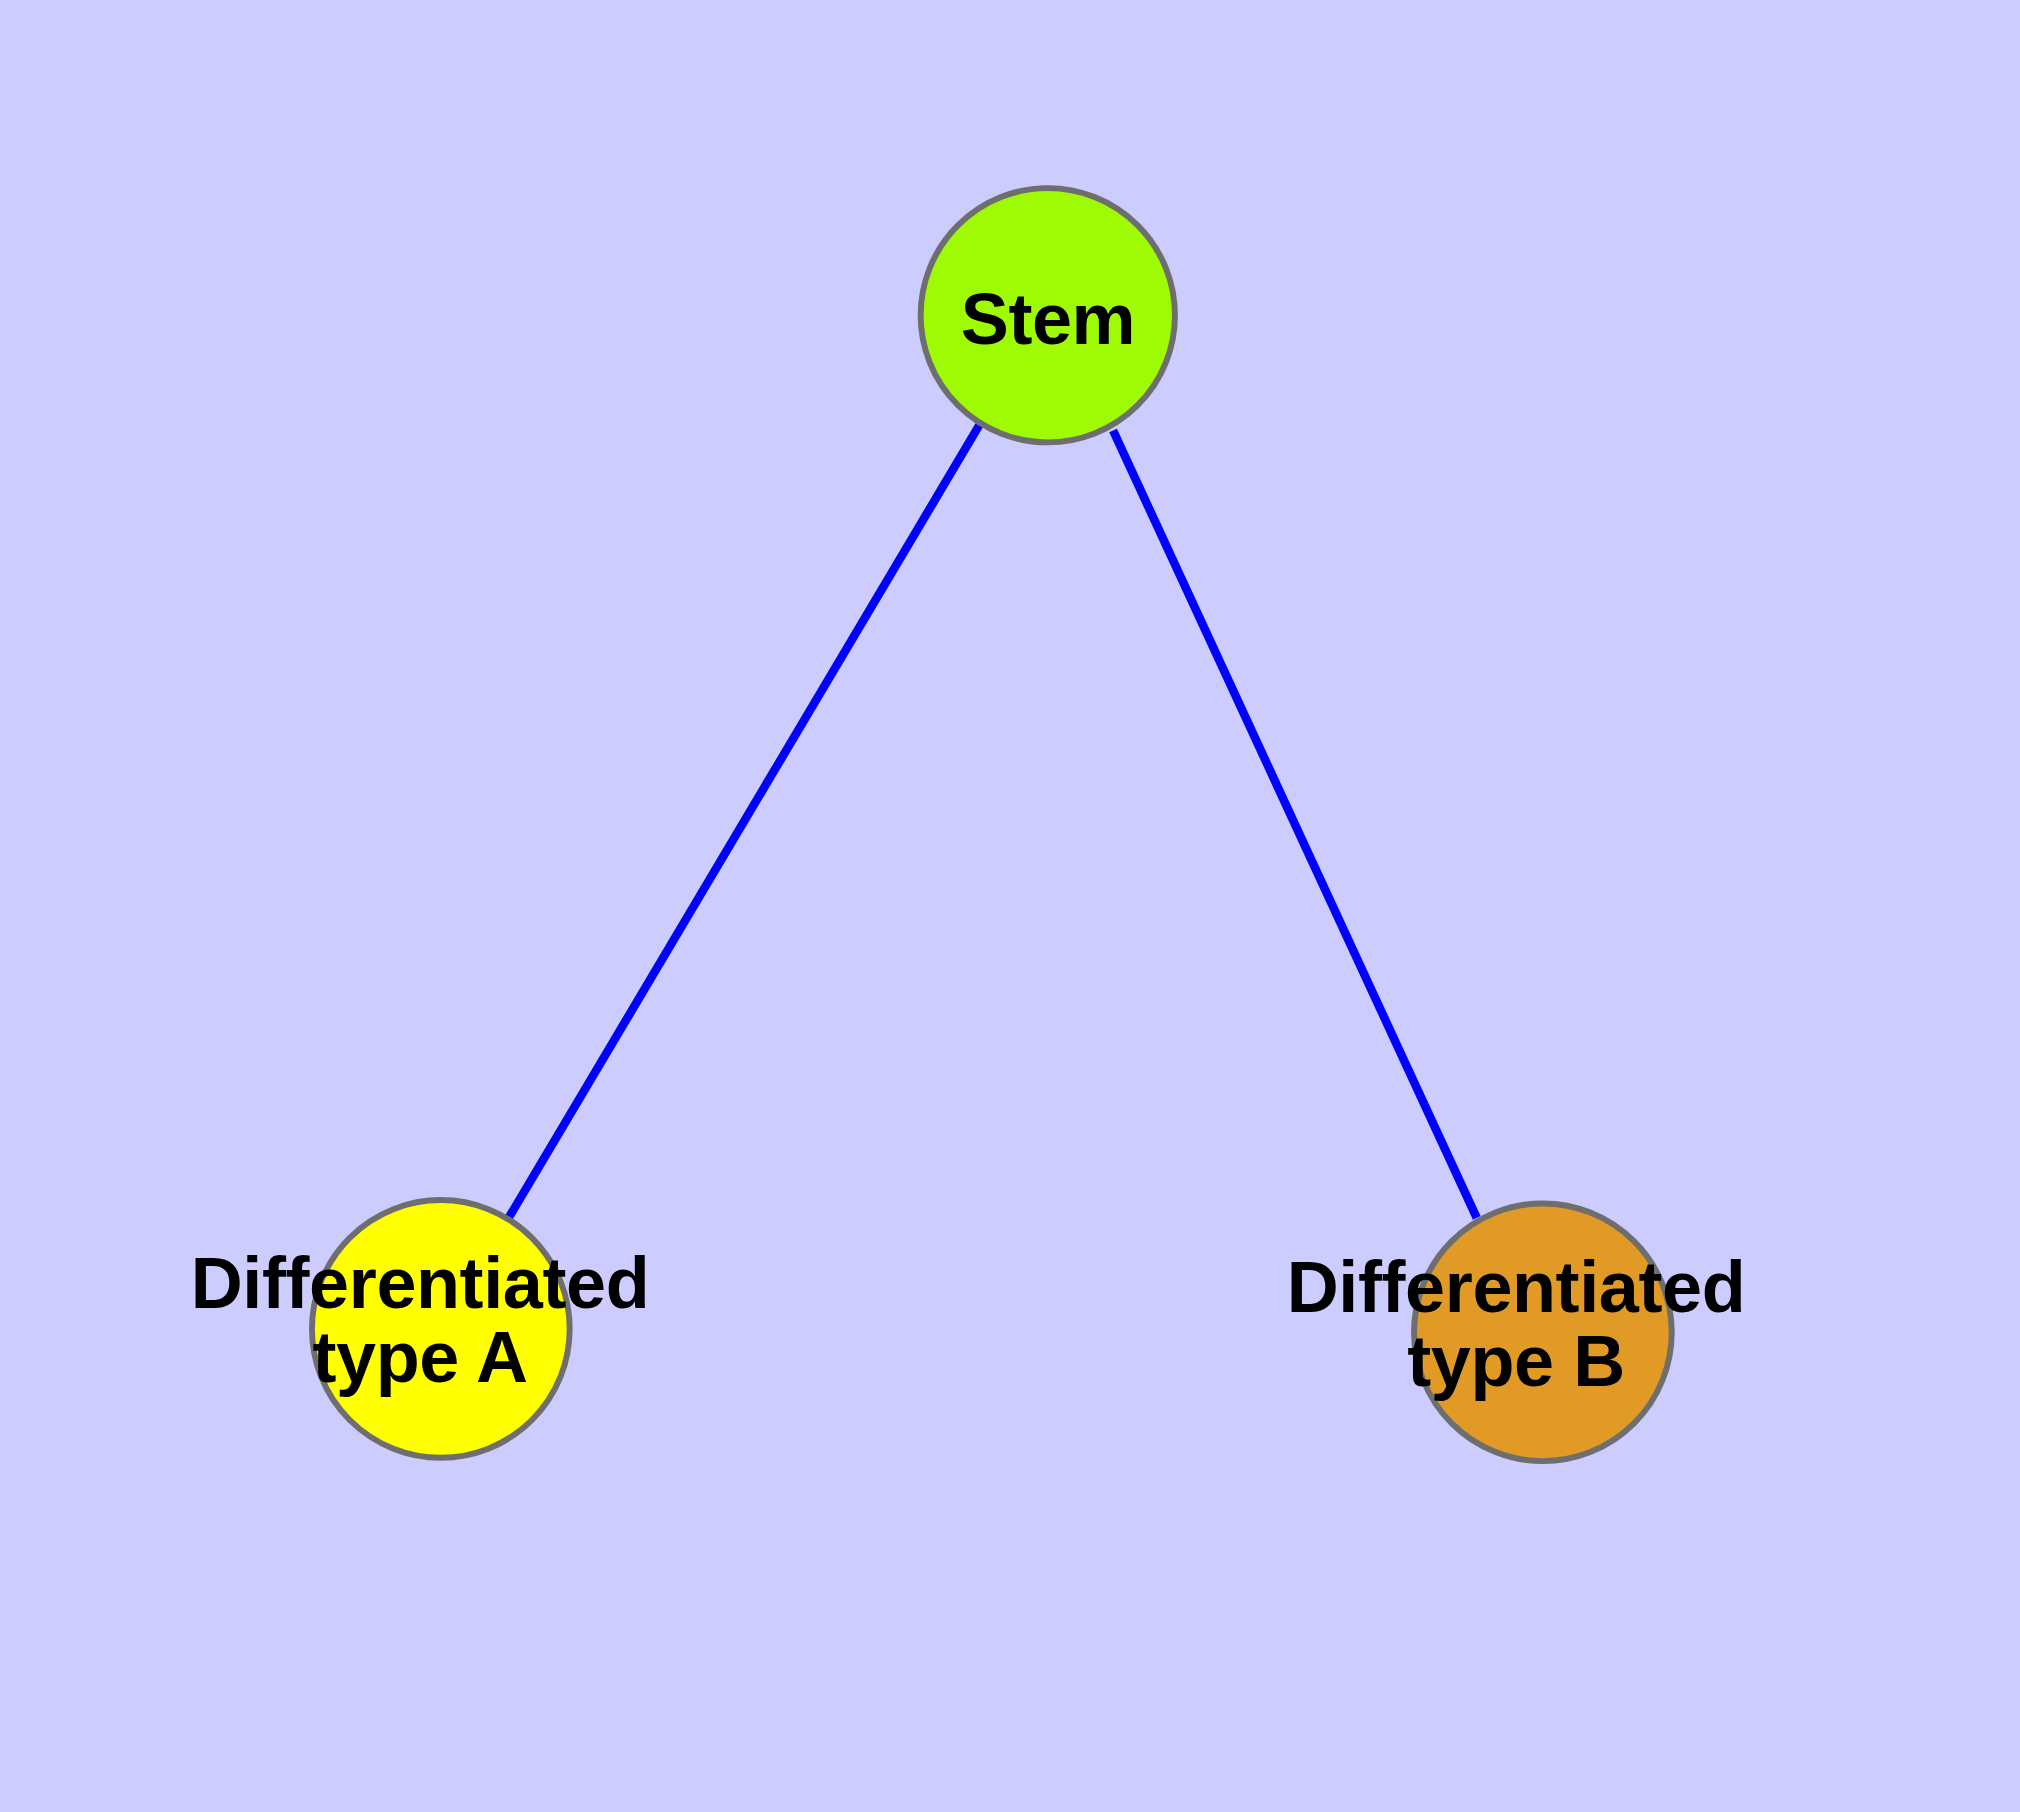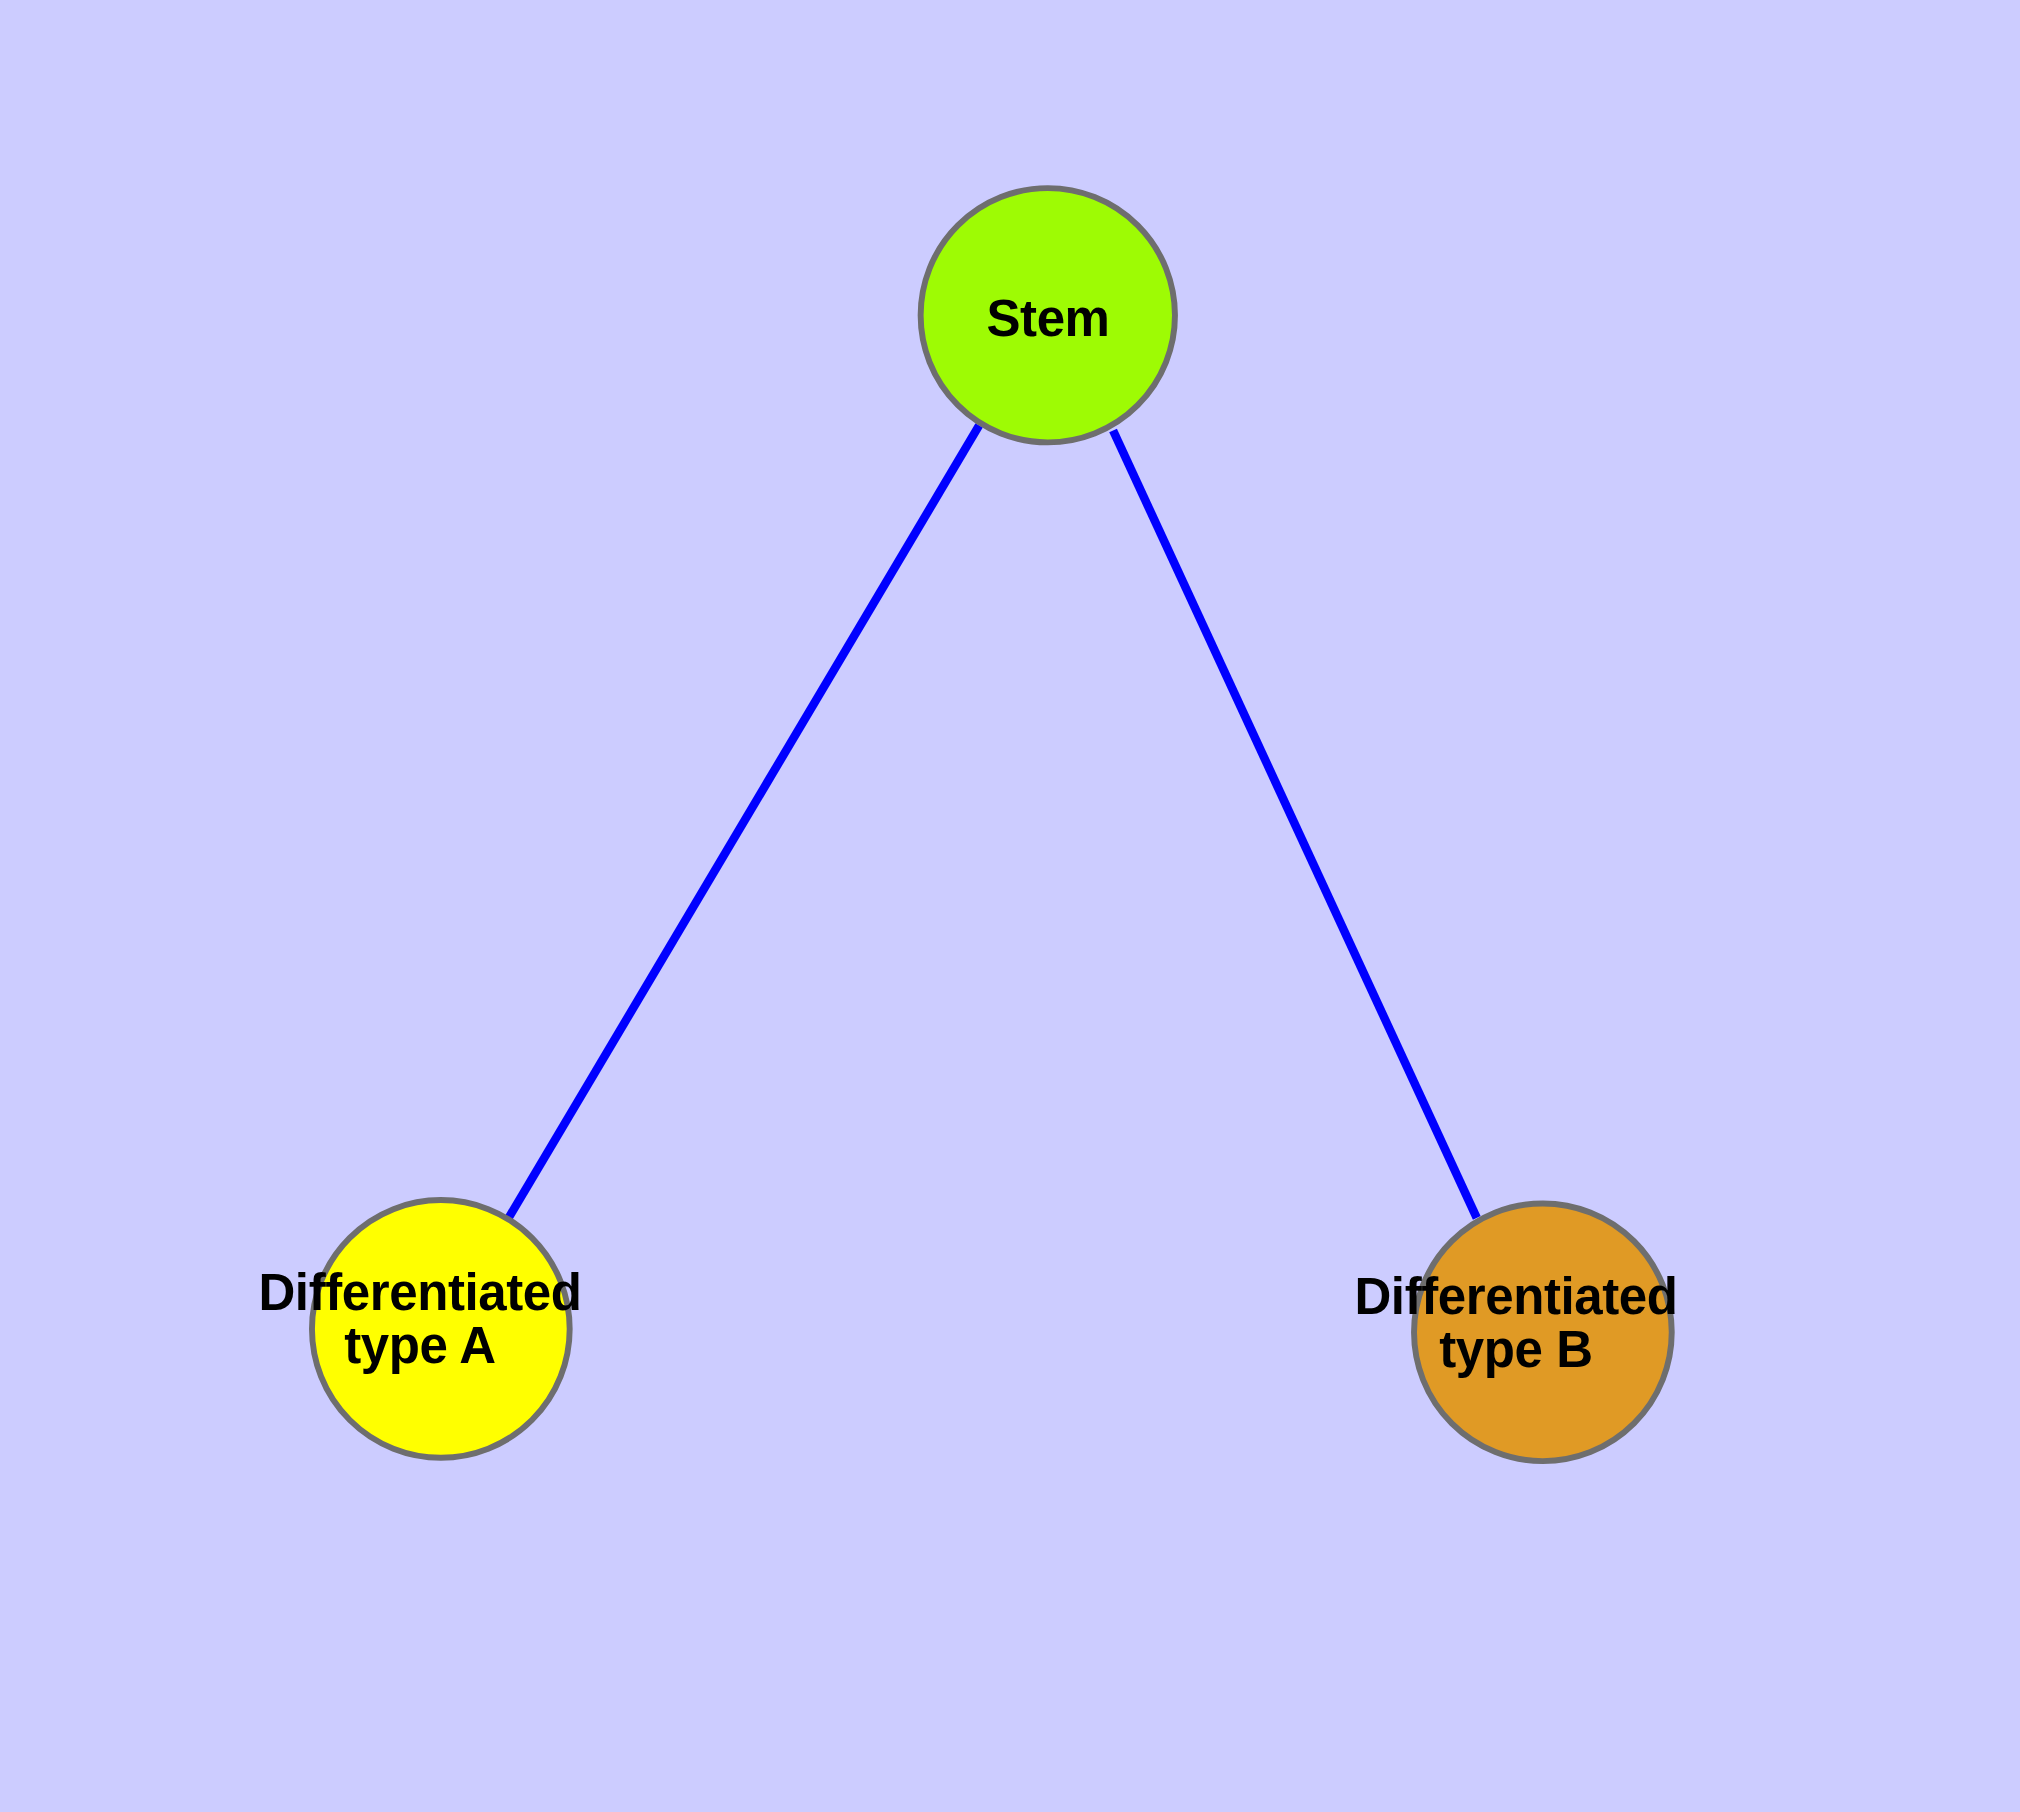--- a/index.html
+++ b/index.html
@@ -25,21 +25,21 @@
     position: absolute;
     left: 0;
     top: 0;
     width: 2021px;
     height: 1812px;
   }
   .node-label {
     position: absolute;
     color: #000000;
     font-weight: bold;
-    font-size: 51px;
+    font-size: 72px;
     line-height: 1.03;
     text-align: center;
     white-space: pre;
     letter-spacing: -0.4px;
     transform: translate(-50%, -50%);
     pointer-events: none;
   }
 </style>
 </head>
 <body>

